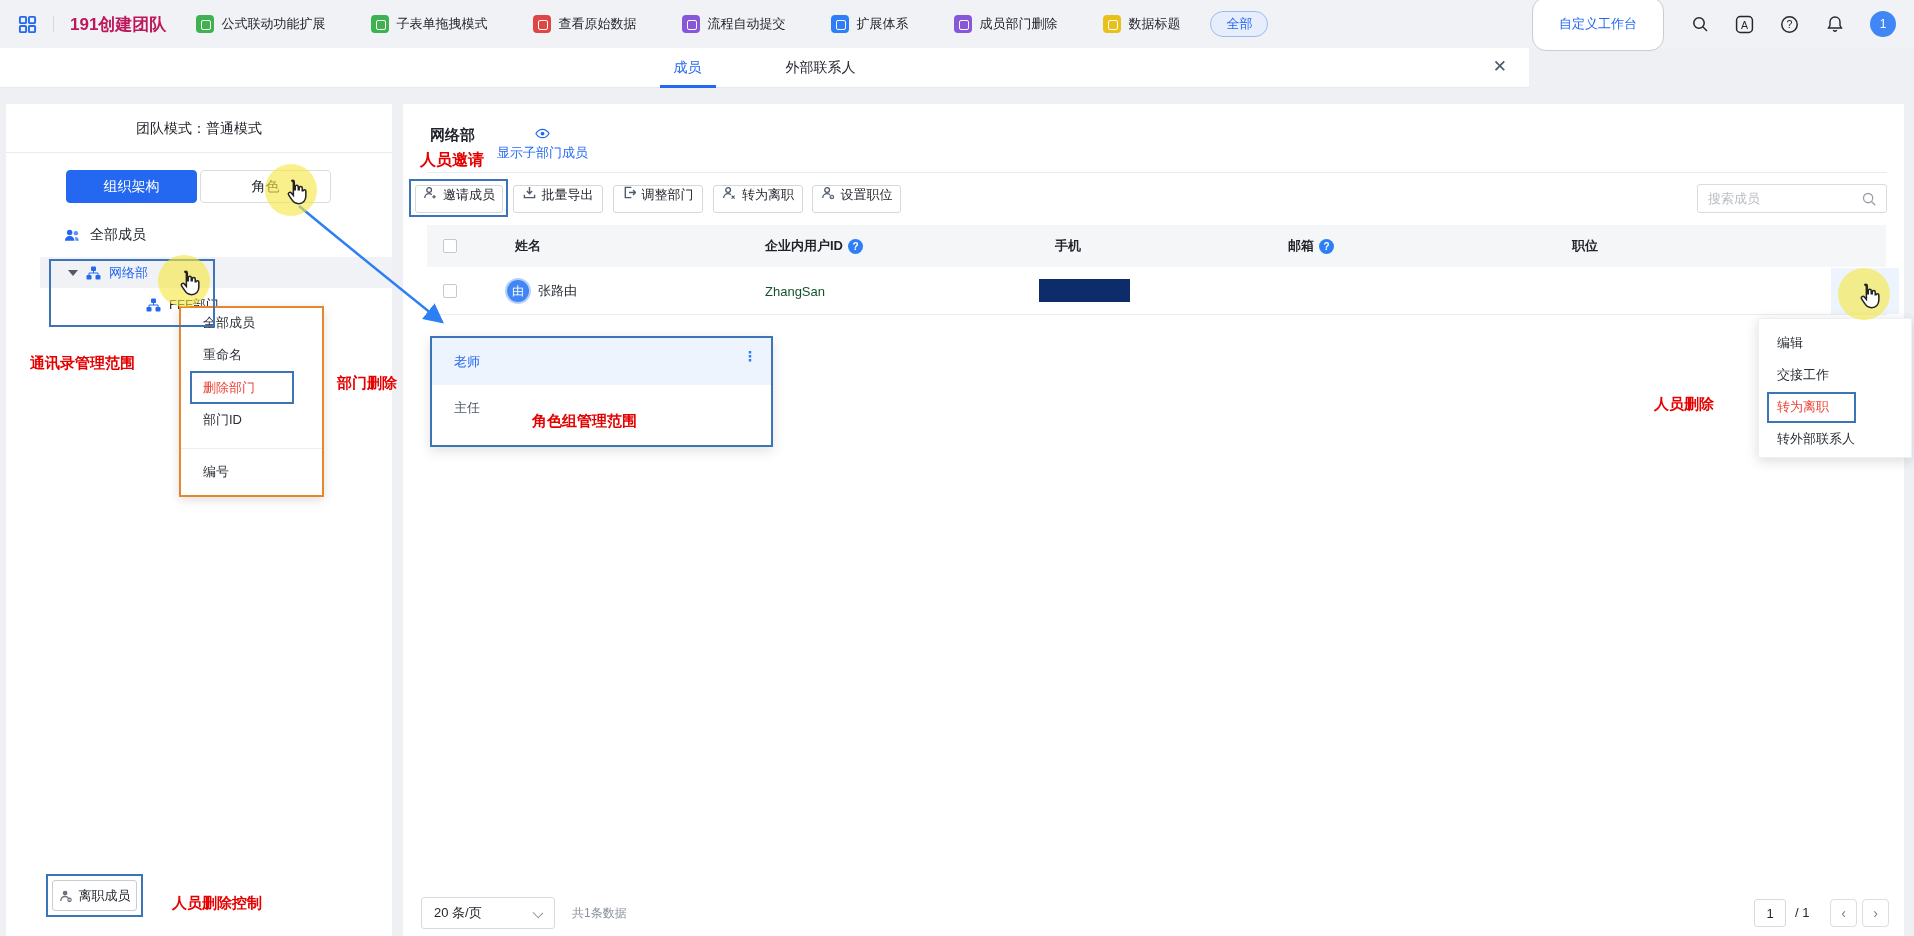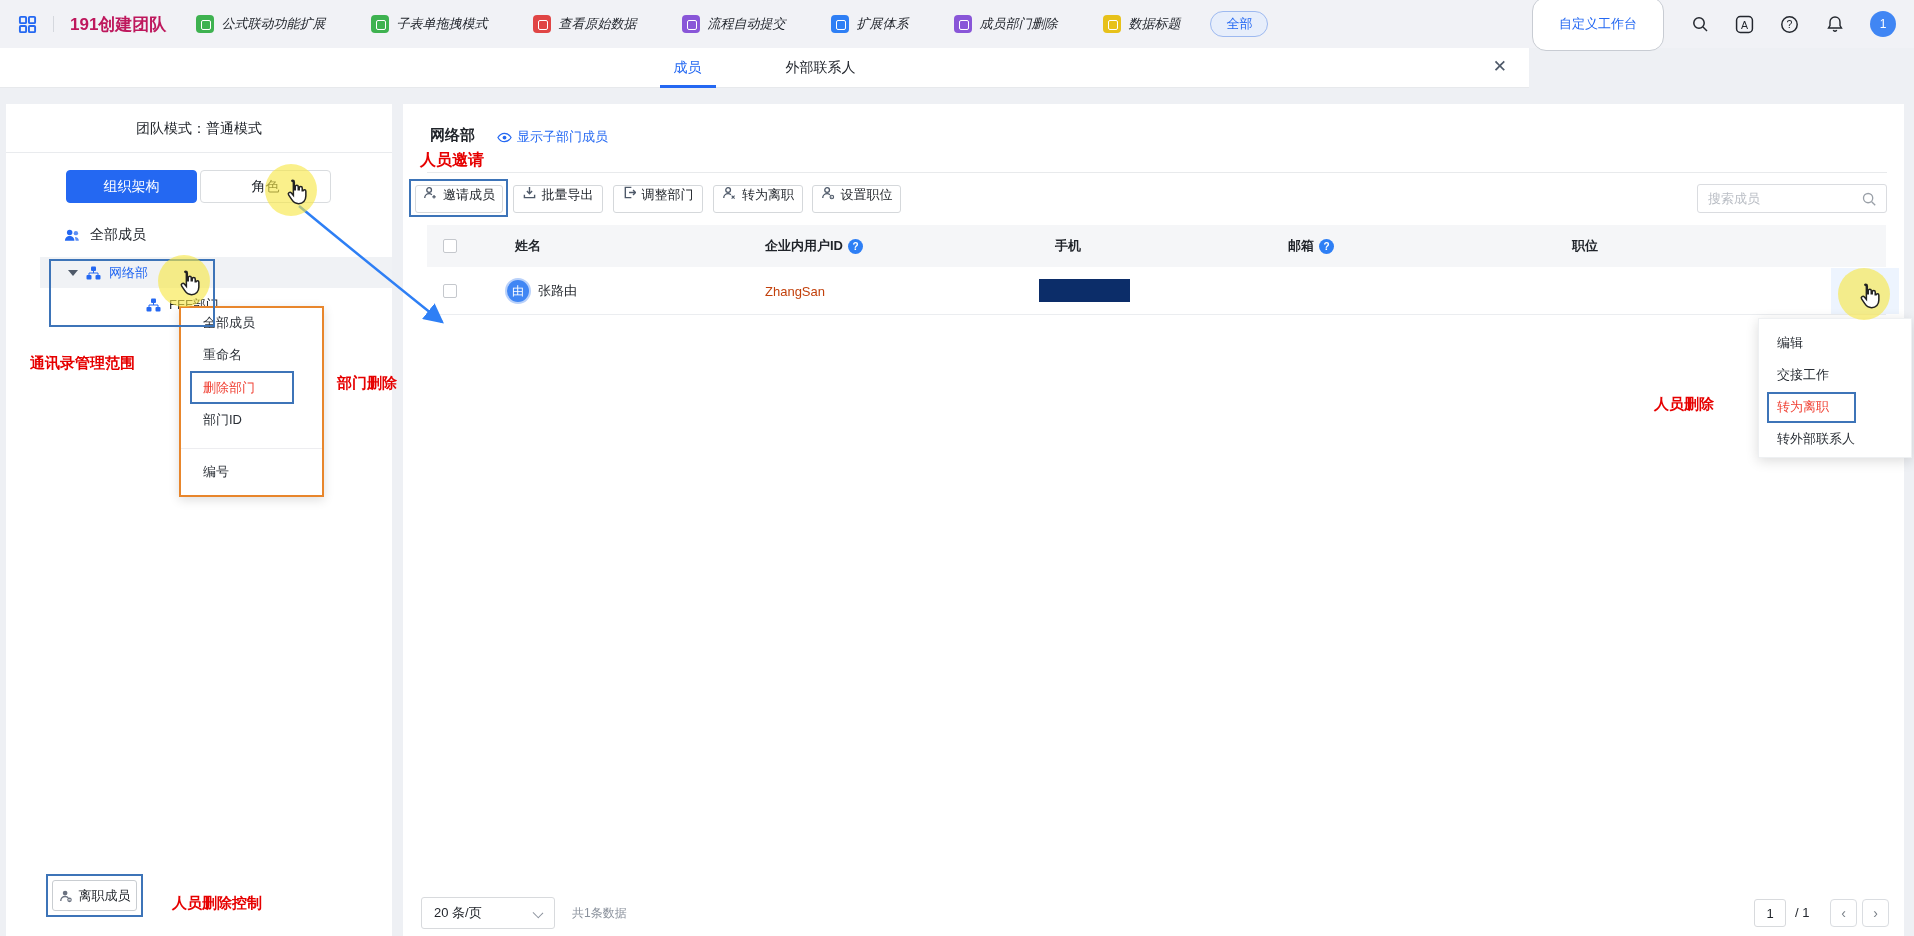--- a/index.html
+++ b/index.html
@@ -4,21 +4,21 @@
 <style>
   * { margin:0; padding:0; box-sizing:border-box; }
   body { font-family:"Liberation Sans","DejaVu Sans",sans-serif; background:#dfe2e8; }
   .screen { position:relative; width:1914px; height:936px; background:#eef0f4; overflow:hidden; }
 
   
   .navbar { position:absolute; left:0; top:0; width:1914px; height:48px; background:#f1f2f6;
             display:flex; align-items:center; padding:0 18px; }
   .nav-divider { width:1px; height:16px; background:#d5d8de; margin:0 16px; }
   .nav-team { color:#be185d; font-size:17px; font-weight:bold; white-space:nowrap; }
-  .nav-apps { display:flex; align-items:center; gap:46px; margin-left:30px;font-style:italic; }
+  .nav-apps { display:flex; align-items:center; gap:46px; margin-left:30px; }
   .nav-app { display:flex; align-items:center; gap:7px; font-size:13px; color:#23272e; white-space:nowrap; cursor:pointer; }
   .app-ico { width:18px; height:18px; border-radius:4px; position:relative; flex:0 0 auto; }
   .app-ico::after { content:""; position:absolute; left:5px; top:5px; width:8px; height:8px;
                     border:1.5px solid #fff; border-radius:2px; }
   .pill { display:flex; align-items:center; justify-content:center; font-size:13px; color:#2468f2;
           border-radius:14px; cursor:pointer; white-space:nowrap; }
   .pill-all { margin-left:30px; padding:3px 15px; background:#e7eefb; border:1px solid #9db9f0; }
   .pill-wb { padding:17px 26px; background:#fff; border:1px solid #c8ccd3; }
   .nav-right { margin-left:auto; display:flex; align-items:center; gap:26px; }
   .nav-ico { width:19px; height:19px; display:flex; align-items:center; justify-content:center; cursor:pointer; }
@@ -60,21 +60,21 @@
   .menu-item { position:absolute; left:22px; height:22px; line-height:22px; font-size:13px; color:#2a2f36; cursor:pointer; white-space:nowrap; }
   .menu-sep { position:absolute; left:0; top:140px; width:100%; height:1px; background:#ededf0; }
   .danger-item { color:#f04134; }
   .resign-btn { position:absolute; left:46px; top:776px; width:85px; height:31px; background:#fff;
                 border:1px solid #c9cdd1; border-radius:3px; display:flex; align-items:center; justify-content:center;
                 gap:6px; font-size:13px; color:#1f2329; cursor:pointer; }
 
   
   .dept-title { position:absolute; left:27px; top:22px; font-size:15px; font-weight:bold; color:#1f2329; }
   .show-sub { position:absolute; left:94px; top:24px; display:flex; align-items:center; gap:5px;
-              font-size:13px; color:#2468f2; cursor:pointer; }
+              font-size:13px; color:#2468f2; cursor:pointer;flex-direction:column; }
   .head-divider { position:absolute; left:24px; top:68px; width:1460px; height:1px; background:#e8eaec; }
   .tool-btn { position:absolute; top:81px; height:28px; background:#fff; border:1px solid #d5d8db; border-radius:3px;
               display:flex; align-items:flex-start; justify-content:center; gap:6px; font-size:13px; color:#1f2329; cursor:pointer; }
   .search-box { position:absolute; left:1294px; top:80px; width:190px; height:29px; border:1px solid #dadce0;
                 border-radius:3px; background:#fff; }
   .search-box input { position:absolute; left:10px; top:0; width:150px; height:27px; border:none; outline:none;
                       font-size:13px; color:#23272e; background:transparent; font-family:inherit; }
   .search-box input::placeholder { color:#b9bdc4; }
   .search-glass { position:absolute; right:9px; top:6px; }
 
@@ -357,25 +357,31 @@
     </div>
 
     <div class="tbl-row">
       <div class="td" style="left:16px;">
           <span class="checkbox"></span>
         </div>
       <div class="td" style="left:78px;">
           <span class="row-avatar">由</span>
         </div>
       <div class="td" style="left:111px;">张路由</div>
-      <div class="td" style="left:338px; color:#c2410c;">ZhangSan</div>
+      <div class="td" style="left:338px; color:#14532d;">ZhangSan</div>
       <div class="redact"></div>
       <div class="row-hover"></div>
     </div>
 
+    <div class="role-popup">
+      <div class="role-row1">老师</div>
+      <div class="role-dots">⋮</div>
+      <div class="role-row2">主任</div>
+      <div class="red-note" style="left:100px; top:74px;">角色组管理范围</div>
+    </div>
 
     <div class="page-select">
       <span>20 条/页</span>
       <span class="sel-caret"></span>
     </div>
     <div class="page-total">共1条数据</div>
     <div class="page-input">1</div>
     <div class="page-of">/ 1</div>
     <div class="page-btn" style="left:1427px;">‹</div>
     <div class="page-btn" style="left:1459px;">›</div>

